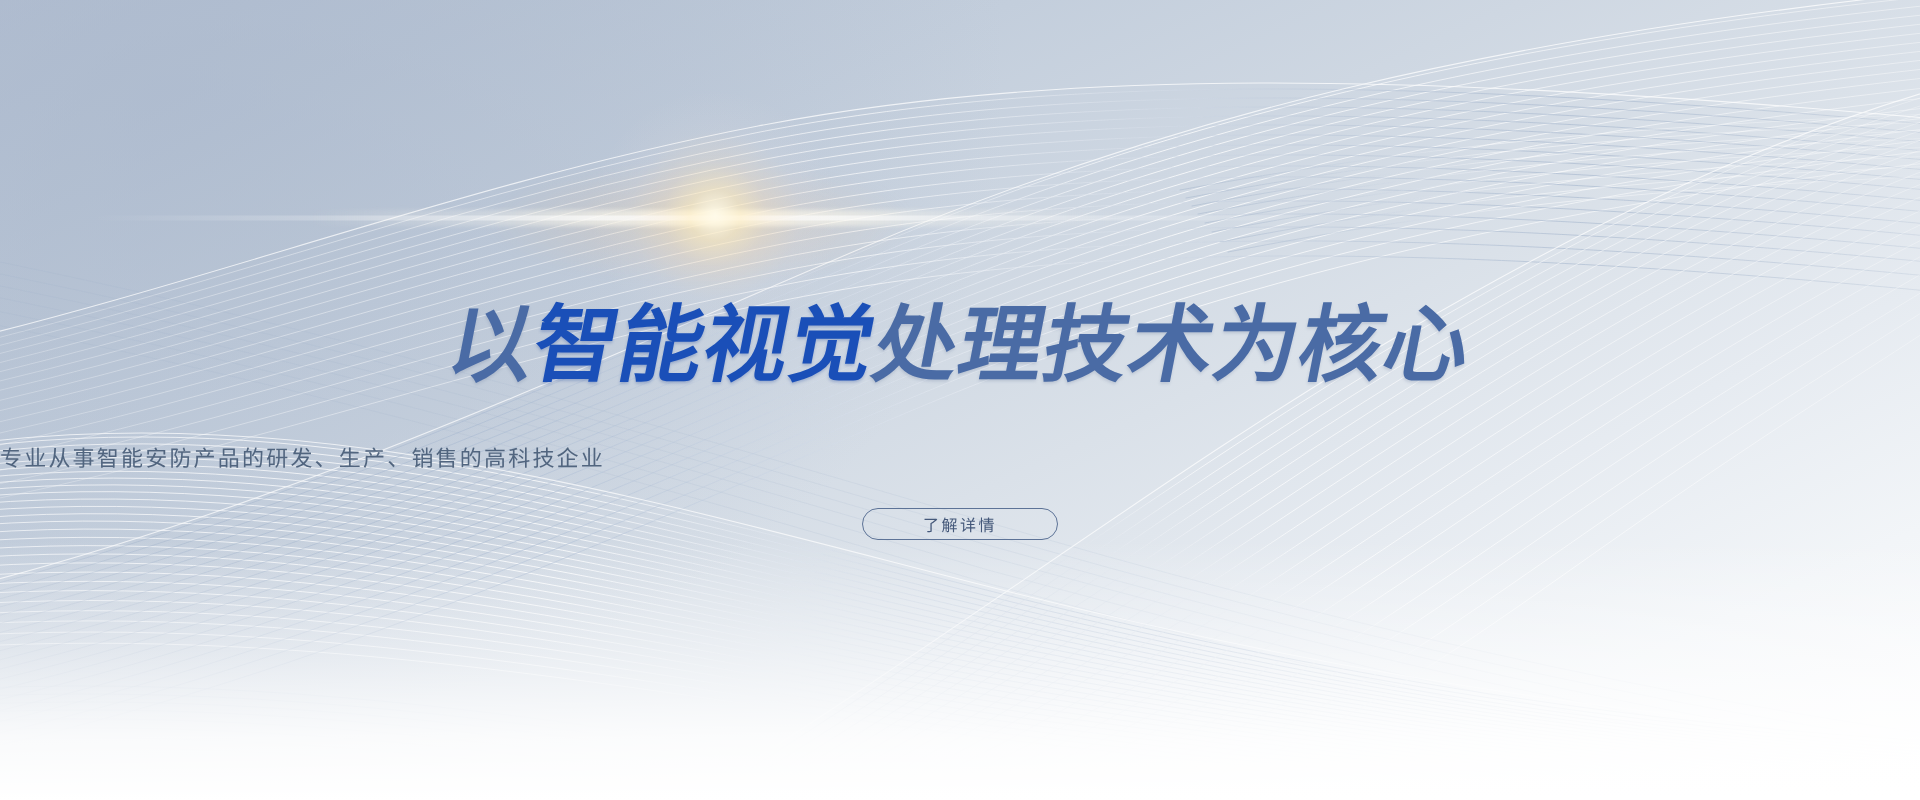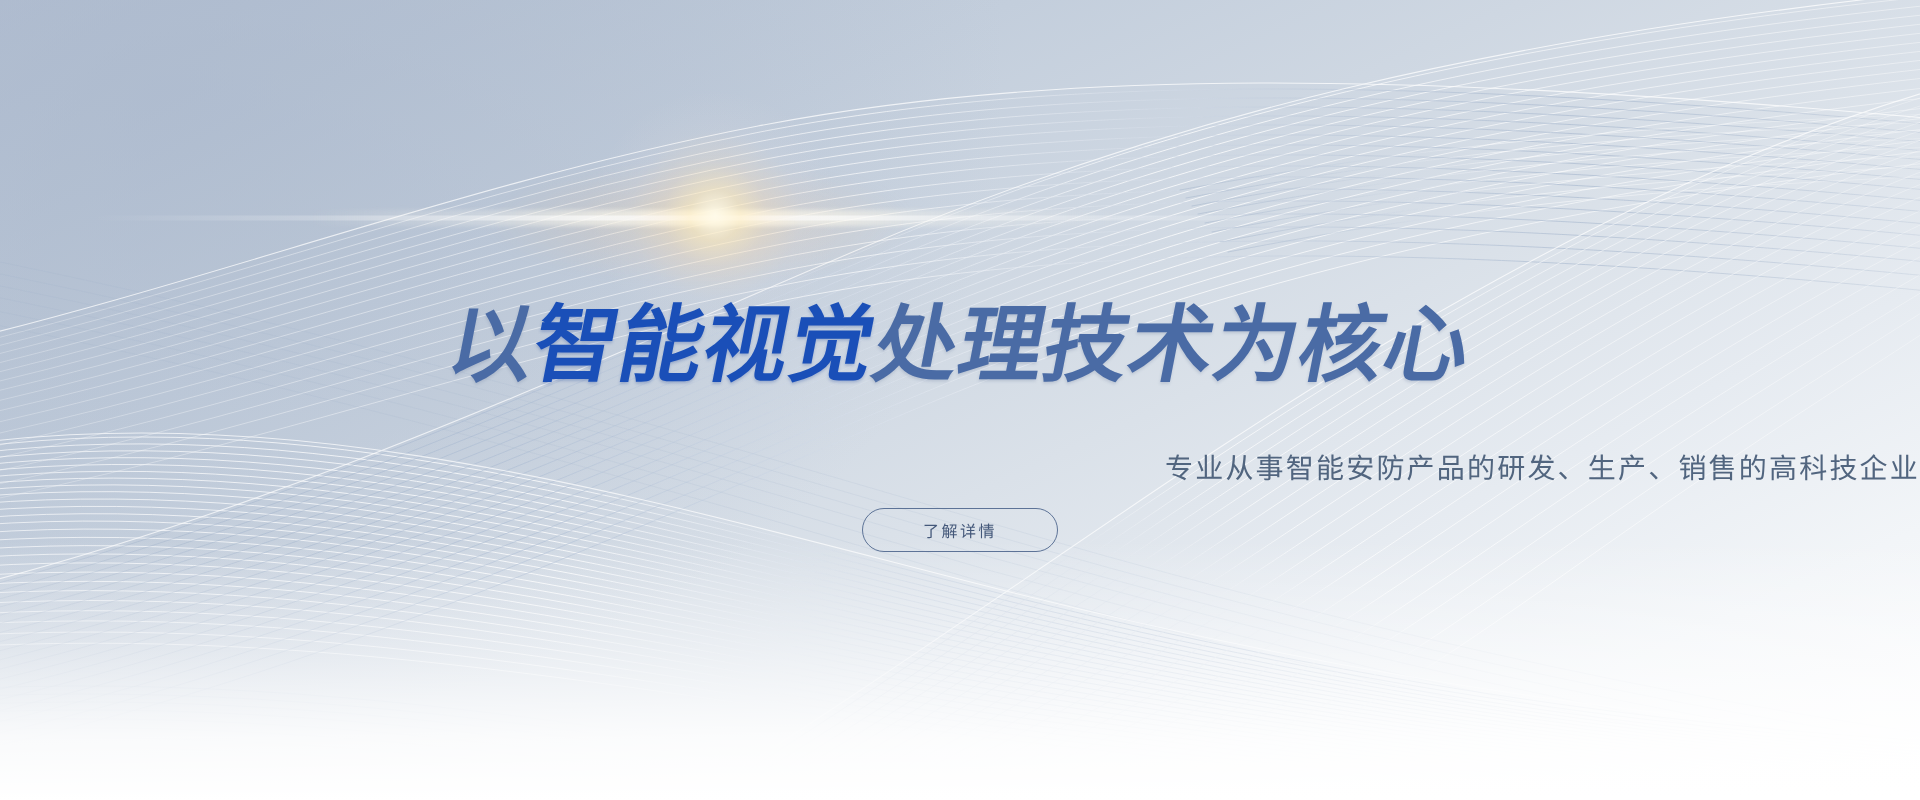--- a/index.html
+++ b/index.html
@@ -144,42 +144,42 @@
   }
   .headline .seg-accent {
     color: #1a4fb8;
     text-shadow: 0 2px 3px rgba(22,60,150,0.26);
   }
 
   .subtitle {
     position: absolute;
     left: 0; right: 0;
     top: 418px;
-    text-align: right;
-    font-size: 28px;
+    text-align: left;
+    font-size: 22px;
     letter-spacing: 2.2px;
     color: #51657f;
     font-weight: 400;
     font-family: "DejaVu Sans", "Liberation Sans", sans-serif;
     user-select: none;
   }
 
   .cta-wrap {
     position: absolute;
     left: 0; right: 0;
     top: 508px;
     display: flex;
     justify-content: center;
   }
   .cta {
     display: inline-flex;
     align-items: center;
     justify-content: center;
     width: 196px;
-    height: 44px;
+    height: 32px;
     box-sizing: border-box;
     border: 1px solid #5d7397;
     border-radius: 22px;
     background: transparent;
     color: #44587a;
     font-size: 16px;
     letter-spacing: 2.5px;
     font-family: "DejaVu Sans", "Liberation Sans", sans-serif;
     cursor: pointer;
     padding: 0;

